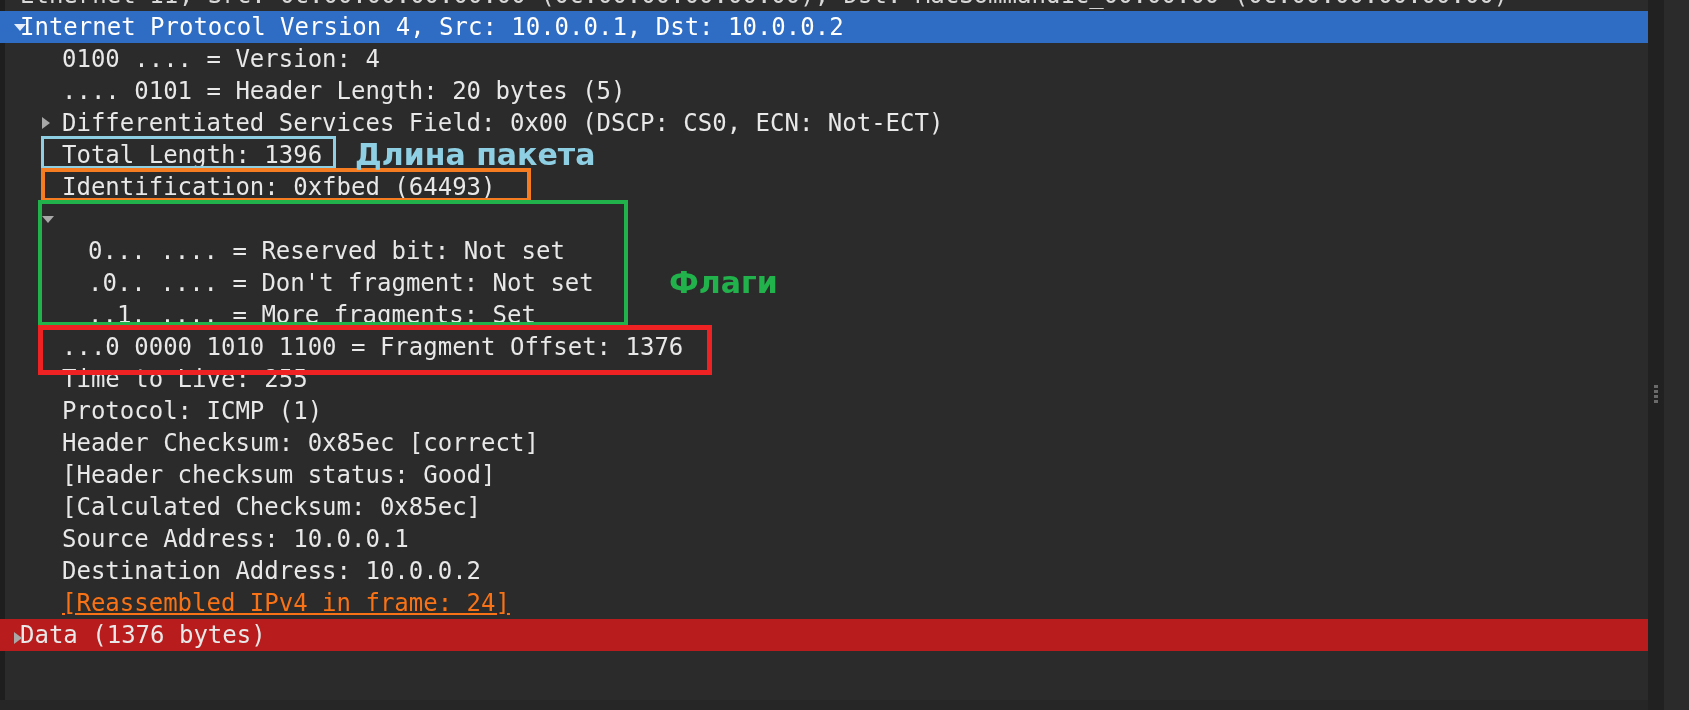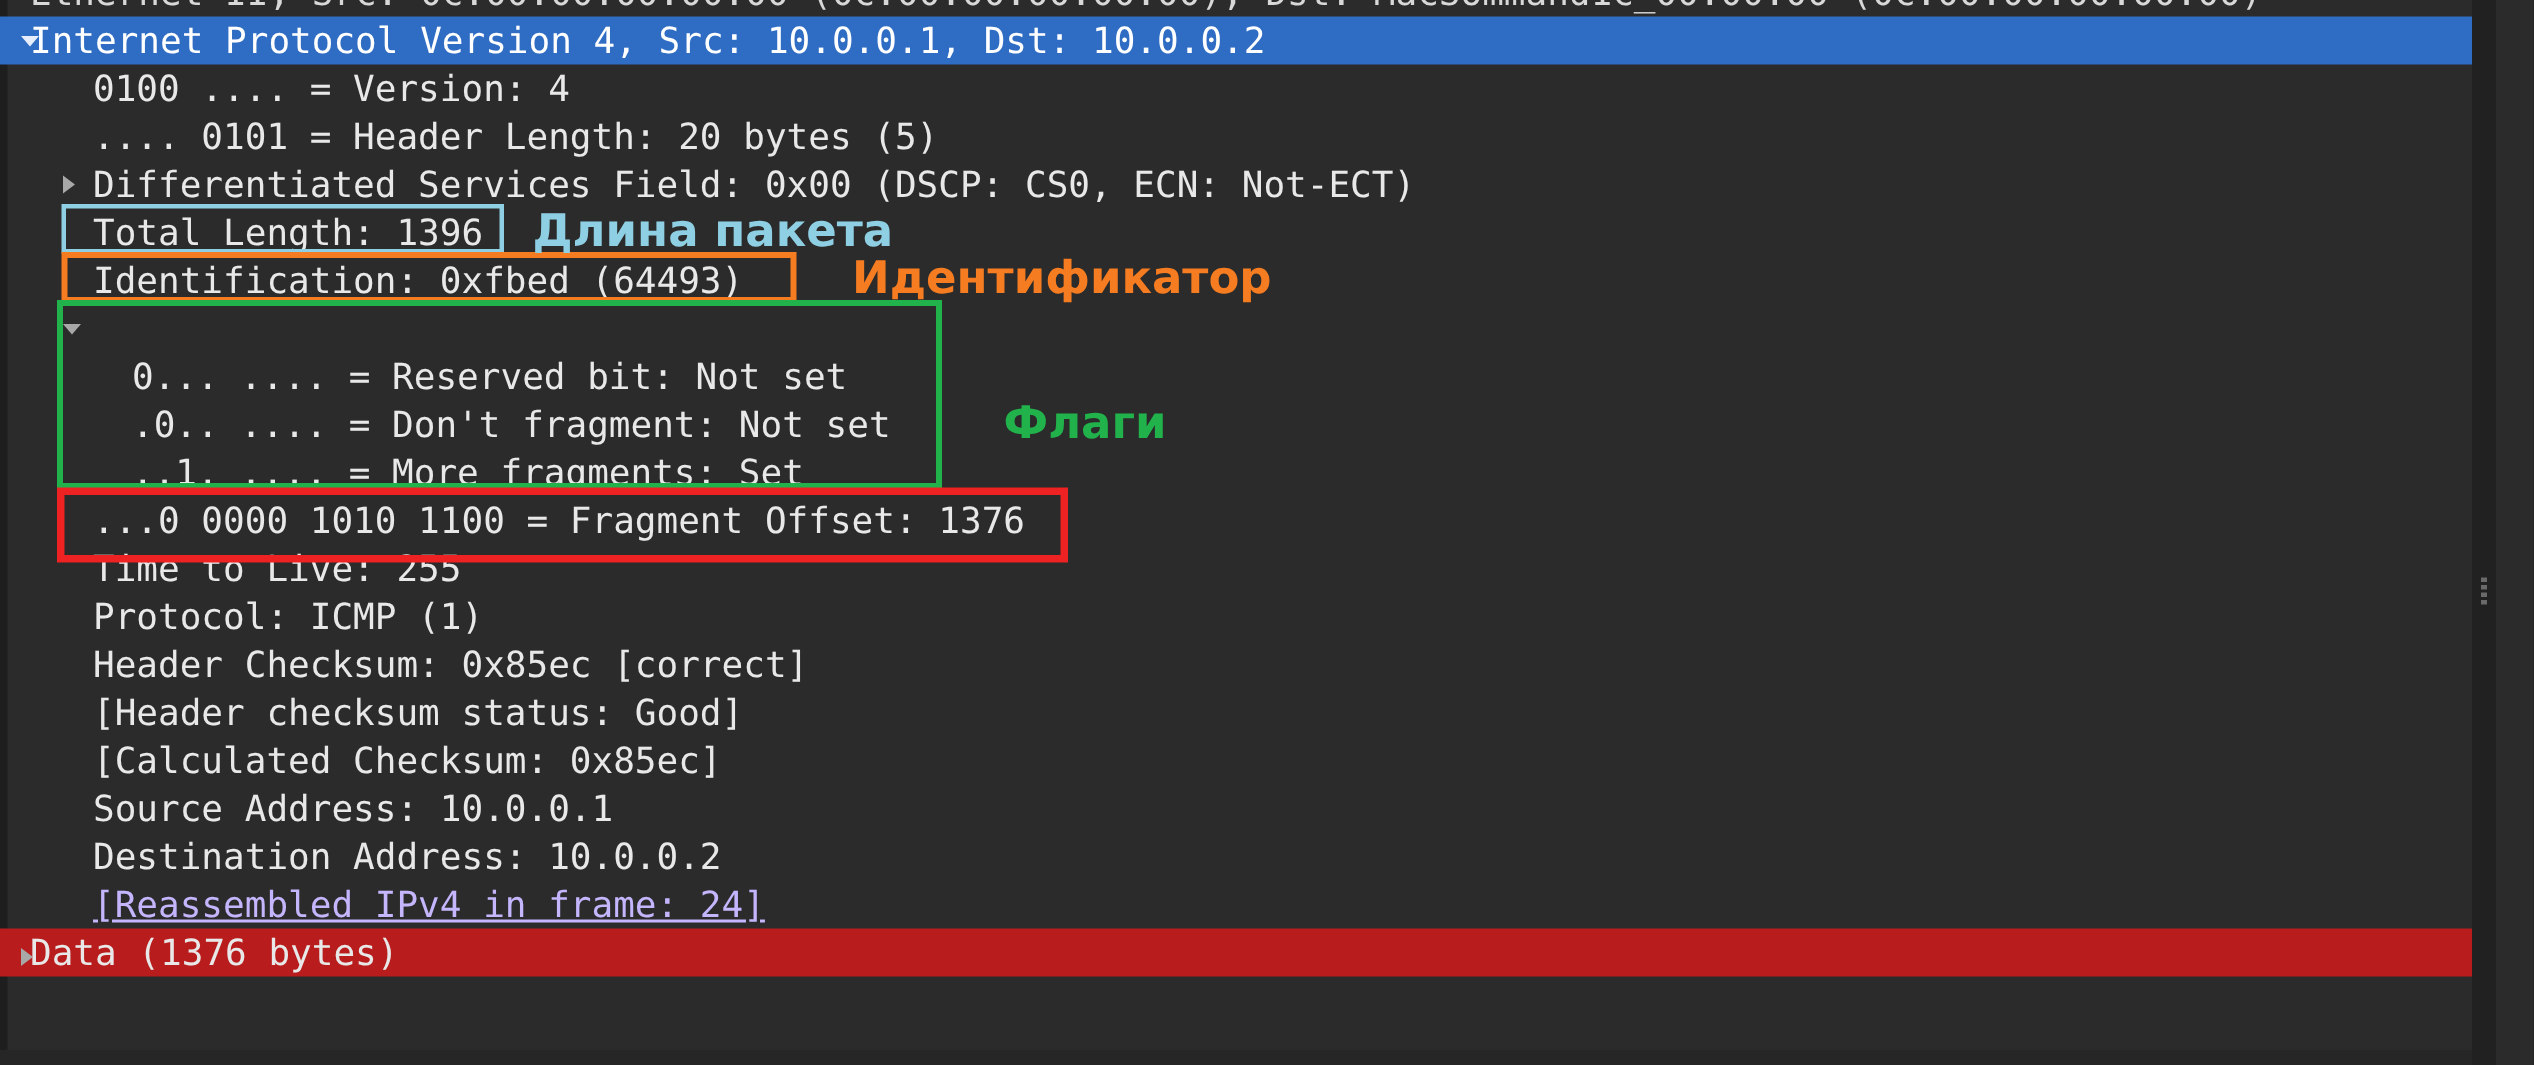--- a/index.html
+++ b/index.html
@@ -82,21 +82,21 @@
   .tri-right {
     border-width: 6px 0 6px 8px;
     border-color: transparent transparent transparent #a8a8a8;
   }
   .tri-down.on-blue {
     border-color: #e7eefb transparent transparent transparent;
   }
 
   
   .linktxt {
-    color: #c4b5fd;
+    color: #f97316;
     text-decoration: underline;
   }
 
   
   .annobox {
     position: absolute;
     box-sizing: border-box;
     background: transparent;
     pointer-events: none;
   }
@@ -247,21 +247,20 @@
     <div class="annobox" style="left:41px; top:136px; width:295px; height:33px; border:3px solid #8fcfe3;"></div>
 
     <div class="annobox" style="left:41px; top:168px; width:490px; height:34px; border:4px solid #f57c20;"></div>
 
     <div class="annobox" style="left:38px; top:200px; width:590px; height:126px; border:4px solid #21b24b;"></div>
 
     <div class="annobox" style="left:38px; top:325px; width:674px; height:50px; border:5px solid #ee2222;"></div>
 
     <div class="annolabel" style="left:355px; top:140px; color:#8fcfe3;">Длина пакета</div>
 
-    <div class="annolabel" style="left:568px; top:171px; color:#f57c20;">Идентификатор</div>
 
     <div class="annolabel" style="left:669px; top:268px; color:#21b24b;">Флаги</div>
 
 
   </div>
 
   <div id="divider">
     <div id="divider-grip">
       <i></i>
         <i></i>

